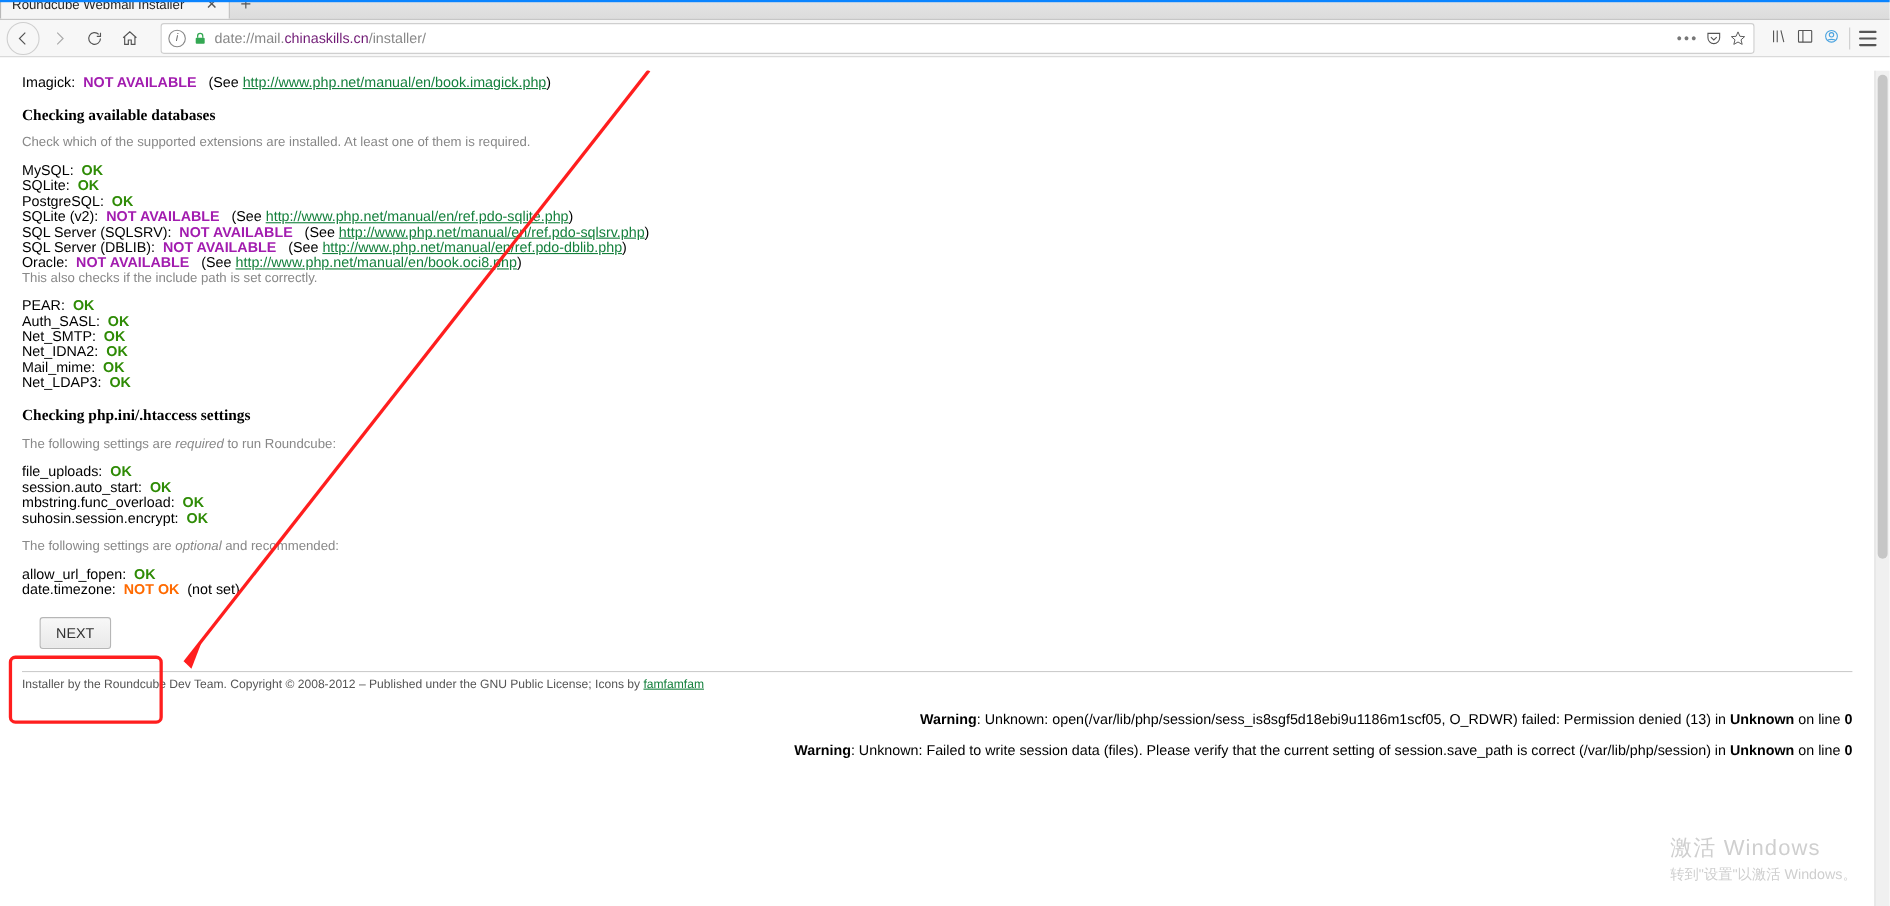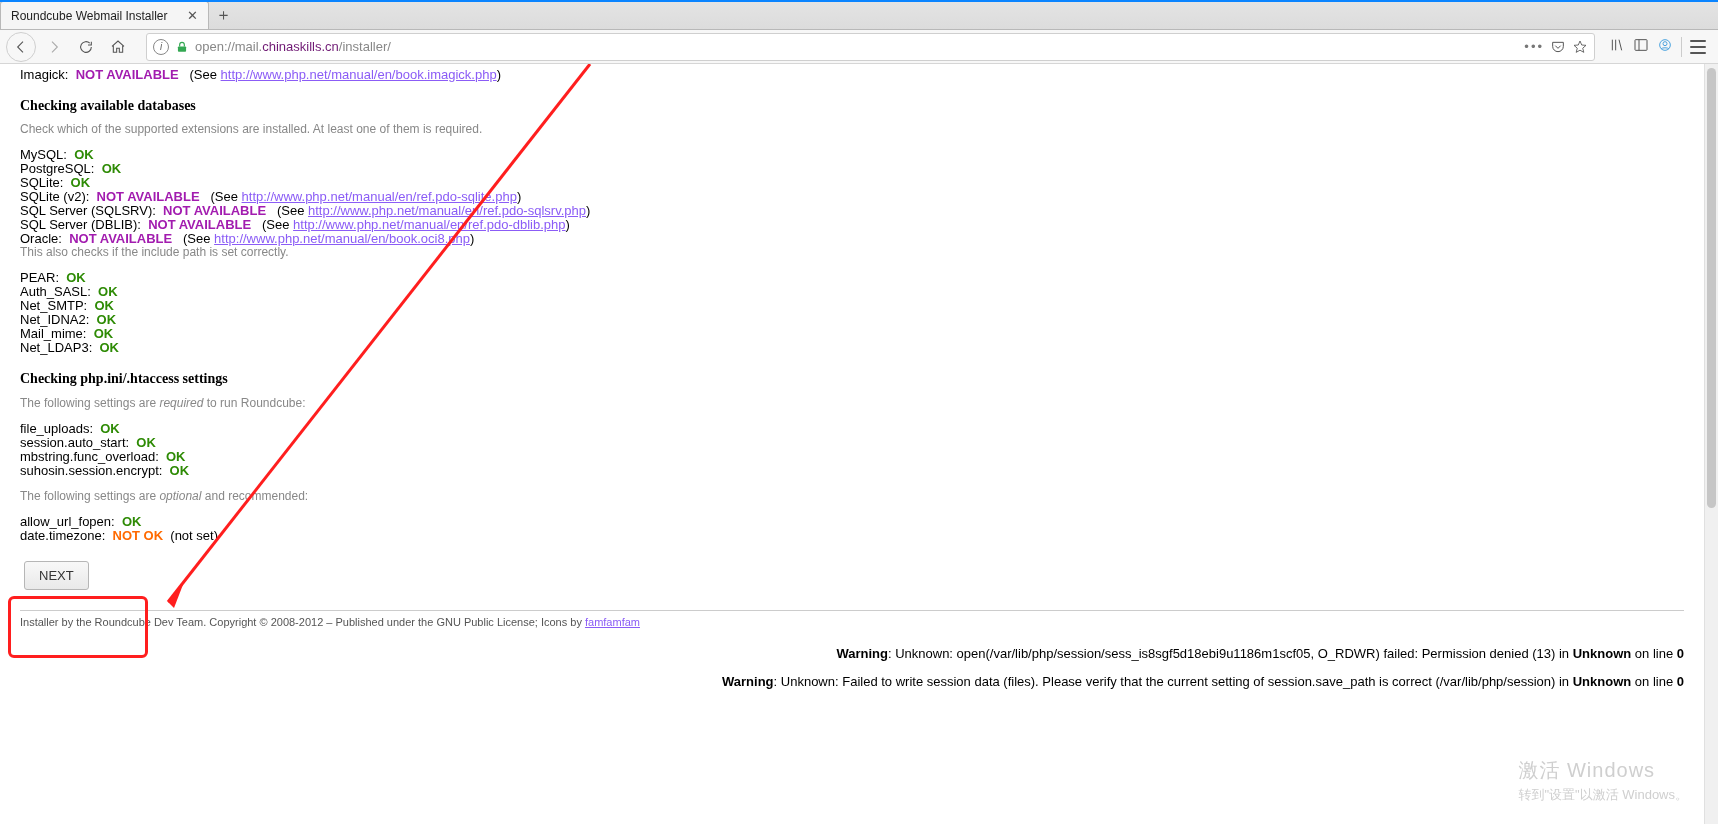--- a/index.html
+++ b/index.html
@@ -1,20 +1,20 @@
 <!DOCTYPE html>
 <html><head>
 <meta charset="utf-8">
 <style>
   * { box-sizing: border-box; }
   html, body { margin:0; padding:0; font-family: Arial, Helvetica, sans-serif; font-size:13px; background:#fff; color:#000; }
   body { width:1718px; height:824px; overflow:hidden; position:relative; }
 
   
-  .tabstrip { height:30px; background:linear-gradient(#e4e4e4,#dcdcdc); border-bottom:1px solid #b8b8b8; display:flex; align-items:flex-end; position:relative; }
+  .tabstrip { height:18px; background:linear-gradient(#e4e4e4,#dcdcdc); border-bottom:1px solid #b8b8b8; display:flex; align-items:flex-end; position:relative; }
   .tabstrip::before { content:""; position:absolute; top:0; left:0; right:0; height:2px; background:#0a84ff; }
   .tab { height:28px; background:#f5f5f5; border:1px solid #b8b8b8; border-bottom:none; border-top-left-radius:3px; border-top-right-radius:3px; display:flex; align-items:center; padding:0 8px 0 10px; margin-left:0; font-size:12px; color:#222; }
   .tab-close { width:14px; height:14px; margin-left:18px; display:flex; align-items:center; justify-content:center; font-size:13px; color:#555; }
   .newtab { width:30px; height:28px; display:flex; align-items:center; justify-content:center; color:#555; font-size:16px; }
   .navbar { height:34px; background:#f7f7f7; border-bottom:1px solid #d6d6d6; display:flex; align-items:center; padding:0 6px; gap:4px; }
   .navbtn { width:28px; height:28px; border-radius:4px; display:flex; align-items:center; justify-content:center; color:#555; }
   .navbtn.back { border:1px solid #cfcfcf; border-radius:50%; width:30px; height:30px; }
   .navbtn svg { width:16px; height:16px; stroke:#555; fill:none; stroke-width:1.6; }
   .navbtn.light svg { stroke:#aaa; }
   .urlbar { flex:1; height:28px; margin:0 10px; border:1px solid #cfcfcf; border-radius:3px; background:#fff; display:flex; align-items:center; padding:0 6px; gap:6px; color:#555; }
@@ -31,25 +31,25 @@
   .viewport { position:absolute; top:64px; bottom:0; left:0; right:0; overflow:hidden; }
   .page-scroll { position:absolute; top:0; bottom:0; left:0; right:14px; overflow:hidden; padding:4px 0 0 0; }
   .content { padding:0 20px 0 20px; font-size:13px; line-height:1.08; }
   .vscrollbar { position:absolute; right:0; top:0; bottom:0; width:14px; background:#f0f0f0; border-left:1px solid #e0e0e0; }
   .vscrollbar-thumb { position:absolute; left:2px; right:2px; top:4px; height:440px; background:#c6c6c6; border-radius:5px; }
 
   .check-line { margin:0; }
   .ok { color:#2e8b05; font-weight:bold; }
   .na { color:#a21caf; font-weight:bold; }
   .nok { color:#ff6a00; font-weight:bold;text-align:right; }
-  a.ext { color:#8b5cf6; text-decoration:underline; }
+  a.ext { color:#15803d; text-decoration:underline; }
   h4.sect { font-size:14px; font-weight:bold; margin:16px 0 10px 0;font-family:Liberation Serif, serif; }
   .desc { color:#888; font-size:12px; margin:0 0 12px 0; }
   .ital { font-style:italic; }
-  .next-wrap { margin:18px 0 0 4px; }
+  .next-wrap { margin:18px 0 0 16px; }
   .next-btn { background:linear-gradient(#f8f8f8,#e9e9e9); border:1px solid #b6b6b6; border-radius:3px; padding:6px 14px; font-size:13px; color:#333; cursor:pointer; }
 
   .highlight-box { position:absolute; border:3px solid #ff1e1e; border-radius:6px; pointer-events:none; }
   .red-arrow { position:absolute; pointer-events:none; }
 
   hr.foot { border:none; border-top:1px solid #ccc; margin:20px 0 6px 0; }
   .footer { text-align:left; font-size:11px; color:#555; }
 
   .php-warn { font-size:13px; margin:0 0 0 2px;text-align:right; }
   .php-warn b { font-weight:bold; }
@@ -91,21 +91,21 @@
       </svg>
   </div>
 
   <div class="urlbar">
     <span class="info">i</span>
     <svg width="14" height="14" viewBox="0 0 24 24">
         <rect x="5" y="11" width="14" height="9" rx="1.5" fill="#34a853"></rect>
         <path d="M8 11V8a4 4 0 0 1 8 0v3" stroke="#34a853" stroke-width="2" fill="none"></path>
       </svg>
     <span class="url">
-      <span class="host-sub">open://</span><span class="host-sub">mail.</span><span class="host-main">chinaskills.cn</span><span class="host-sub">/installer/</span>
+      <span class="host-sub">date://</span><span class="host-sub">mail.</span><span class="host-main">chinaskills.cn</span><span class="host-sub">/installer/</span>
     </span>
     <span style="color:#777; letter-spacing:2px;">•••</span>
     <svg width="16" height="16" viewBox="0 0 24 24" fill="none" stroke="#555" stroke-width="1.5">
         <path d="M4 5h16v6a8 8 0 0 1-16 0zM8 10l4 4 4-4"></path>
       </svg>
     <svg width="16" height="16" viewBox="0 0 24 24" fill="none" stroke="#555" stroke-width="1.3">
         <path d="M12 3l2.6 6 6.4.5-4.9 4.3 1.6 6.2L12 16.8 6.3 20l1.6-6.2L3 9.5l6.4-.5z"></path>
       </svg>
   </div>
 
@@ -138,22 +138,22 @@
     <div class="content">
 
       <p class="check-line">
         <span>Imagick:</span>&nbsp; <span class="na">NOT AVAILABLE</span>
         &nbsp;&nbsp;<span>(See </span><a class="ext">http://www.php.net/manual/en/book.imagick.php</a><span>)</span>
       </p>
 
       <h4 class="sect">Checking available databases</h4>
       <p class="desc">Check which of the supported extensions are installed. At least one of them is required.</p>
       <p class="check-line"><span>MySQL:</span>&nbsp; <span class="ok">OK</span></p>
+      <p class="check-line"><span>SQLite:</span>&nbsp; <span class="ok">OK</span></p>
       <p class="check-line"><span>PostgreSQL:</span>&nbsp; <span class="ok">OK</span></p>
-      <p class="check-line"><span>SQLite:</span>&nbsp; <span class="ok">OK</span></p>
       <p class="check-line"><span>SQLite (v2):</span>&nbsp; <span class="na">NOT AVAILABLE</span>&nbsp;&nbsp; (See <a class="ext">http://www.php.net/manual/en/ref.pdo-sqlite.php</a>)</p>
       <p class="check-line"><span>SQL Server (SQLSRV):</span>&nbsp; <span class="na">NOT AVAILABLE</span>&nbsp;&nbsp; (See <a class="ext">http://www.php.net/manual/en/ref.pdo-sqlsrv.php</a>)</p>
       <p class="check-line"><span>SQL Server (DBLIB):</span>&nbsp; <span class="na">NOT AVAILABLE</span>&nbsp;&nbsp; (See <a class="ext">http://www.php.net/manual/en/ref.pdo-dblib.php</a>)</p>
       <p class="check-line"><span>Oracle:</span>&nbsp; <span class="na">NOT AVAILABLE</span>&nbsp;&nbsp; (See <a class="ext">http://www.php.net/manual/en/book.oci8.php</a>)</p>
 
       <p class="desc">This also checks if the include path is set correctly.</p>
       <p class="check-line"><span>PEAR:</span>&nbsp; <span class="ok">OK</span></p>
       <p class="check-line"><span>Auth_SASL:</span>&nbsp; <span class="ok">OK</span></p>
       <p class="check-line"><span>Net_SMTP:</span>&nbsp; <span class="ok">OK</span></p>
       <p class="check-line"><span>Net_IDNA2:</span>&nbsp; <span class="ok">OK</span></p>

